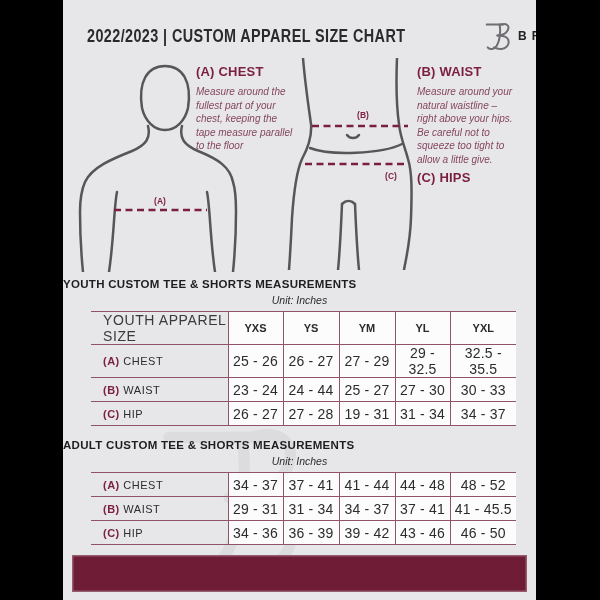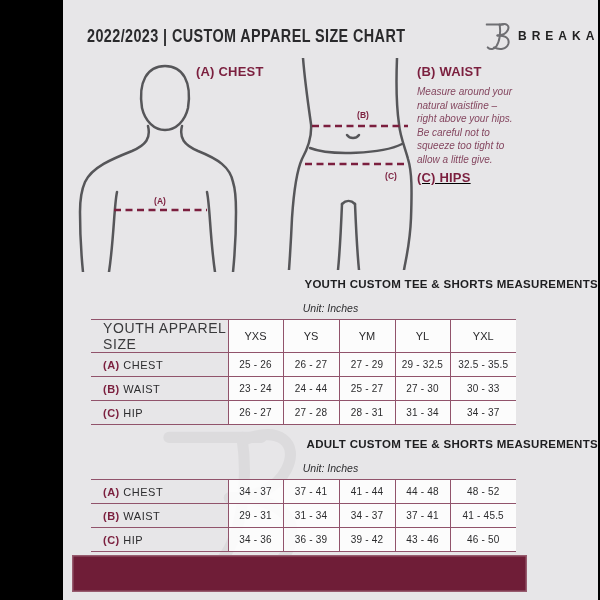--- a/index.html
+++ b/index.html
@@ -1,50 +1,50 @@
 <!DOCTYPE html>
 <html><head>
 <meta charset="utf-8">
 <style>
   * { margin:0; padding:0; box-sizing:border-box; }
   html,body { width:600px; height:600px; }
   body { background:#000; font-family:"Liberation Sans", sans-serif; }
   .stage { position:relative; width:600px; height:600px; background:#000; overflow:hidden; }
-  .content { position:absolute; left:63px; top:0; width:535px; height:600px; background:#e7e6e8; overflow:hidden; }
+  .content { position:absolute; left:63px; top:0; width:473px; height:600px; background:#e7e6e8; overflow:hidden; }
 
   
   .hdr { position:relative; z-index:1; height:58px; display:flex; align-items:center; justify-content:space-between; padding:14px 16px 0 24px; }
   .title { font-weight:700; font-size:18px; color:#2a2a2c; letter-spacing:.5px; transform:scaleX(.8); transform-origin:left center; white-space:nowrap; }
   .brand { display:flex; align-items:center; gap:7px; }
   .brand svg { width:26px; height:32px; color:#6f6f73; }
   .brandname { font-weight:700; font-size:12px; letter-spacing:5px; color:#222; white-space:nowrap; }
 
   
   .diagram { position:relative; z-index:1; height:212px; }
   .fig { position:absolute; }
   .fig-torso { left:15px; top:2px; }
   .fig-lower { left:215px; top:0; }
   .guide { position:absolute; }
   .g-chest { left:133px; top:6px; width:108px; }
   .g-waist { left:354px; top:6px; width:116px; }
-  .g-hips  { left:354px; top:112px; width:118px;text-decoration:underline; }
+  .g-hips  { left:354px; top:112px; width:118px; }
   .g-head { font-weight:700; font-size:13px; color:#7b1f3e; letter-spacing:.2px; }
   .g-body { margin-top:6px; font-style:italic; font-size:10px; line-height:1.36; color:#84465f; white-space:pre-line; }
 
   
-  .sect-title { position:relative; z-index:1; text-align:right; font-weight:700; font-size:11.5px; letter-spacing:.3px; color:#1e1e20; }
-  .sect-unit  { position:relative; z-index:1; text-align:center; font-style:italic; font-size:10.5px; color:#2c2c2e; margin-top:12px; }
+  .sect-title { position:relative; z-index:1; text-align:left; font-weight:700; font-size:11.5px; letter-spacing:.3px; color:#1e1e20; }
+  .sect-unit  { position:relative; z-index:1; text-align:center; font-style:italic; font-size:10.5px; color:#2c2c2e; margin-top:4px; }
   .yt-title { margin-top:8px; }
   .ad-title { margin-top:13px; }
   table { position:relative; z-index:1; border-collapse:collapse; table-layout:fixed; width:425px; margin:5px 0 0 28px; }
   td { border-top:1px solid #91536b; border-bottom:1px solid #91536b; text-align:center; vertical-align:middle; }
   td + td { border-left:1px solid #91536b; }
-  tr.thead td { height:25px; background:rgba(255,255,255,.85); font-weight:400; font-size:11px; color:#2a2a2c; }
+  tr.thead td { height:25px; background:rgba(255,255,255,.85); font-weight:700; font-size:11px; color:#2a2a2c; }
   tr.thead td.lblcell { background:transparent; font-weight:400; font-size:14px; letter-spacing:.6px; color:#3a3a3c; }
-  tr.drow td { height:24px; background:rgba(255,255,255,.85); font-size:10px; color:#2c2c2e; letter-spacing:.2px; }
+  tr.drow td { height:24px; background:rgba(255,255,255,.85); font-size:14px; color:#2c2c2e; letter-spacing:.2px; }
   td.lblcell { background:transparent !important; text-align:left; padding-left:12px; }
   tr.drow td.lblcell { font-size:11px; letter-spacing:.5px; }
   .pfx { font-weight:700; color:#7b1f3e; }
 
   
   .footer { position:absolute; z-index:2; left:9px; bottom:8px; width:455px; height:37px; background:#6f1d37; box-shadow: inset 0 0 0 1.5px rgba(255,255,255,.28); }
   .watermark { position:absolute; z-index:0; left:72px; top:412px; width:195px; height:178px; color:#dcdbdd; }
 
   
   .body-line { fill:none; stroke:#565659; stroke-width:2.5; stroke-linecap:round; }
@@ -103,20 +103,25 @@
         <path class="body-line" d="M64,146 C63,170 62,192 60,212" stroke-width="2"></path>
         <path class="body-line" d="M77,146 C78,170 79,192 81,212" stroke-width="2"></path>
         <line class="dash" x1="34" y1="68" x2="130" y2="68"></line>
         <line class="dash" x1="27" y1="106" x2="129" y2="106"></line>
         <text class="dlabel" x="85" y="60" text-anchor="middle">(B)</text>
         <text class="dlabel" x="113" y="121" text-anchor="middle">(C)</text>
       </svg>
 
       <div class="guide g-chest">
         <div class="g-head">(A) CHEST</div>
+        <div class="g-body">Measure around the
+fullest part of your
+chest, keeping the
+tape measure parallel
+to the floor</div>
       </div>
       <div class="guide g-waist">
         <div class="g-head">(B) WAIST</div>
         <div class="g-body">Measure around your
 natural waistline –
 right above your hips.
 Be careful not to
 squeeze too tight to
 allow a little give.</div>
       </div>
@@ -158,21 +163,21 @@
         <td>23 - 24</td>
         <td>24 - 44</td>
         <td>25 - 27</td>
         <td>27 - 30</td>
         <td>30 - 33</td>
       </tr>
       <tr class="drow">
         <td class="lblcell"><span class="pfx">(C)</span> <span>HIP</span></td>
         <td>26 - 27</td>
         <td>27 - 28</td>
-        <td>28 - 31</td>
+        <td>19 - 31</td>
         <td>31 - 34</td>
         <td>34 - 37</td>
       </tr>
     </tbody>
       </table>
 
     <div class="sect-title ad-title">ADULT CUSTOM TEE &amp; SHORTS MEASUREMENTS</div>
     <div class="sect-unit">Unit: Inches</div>
     <table>
       <colgroup>

